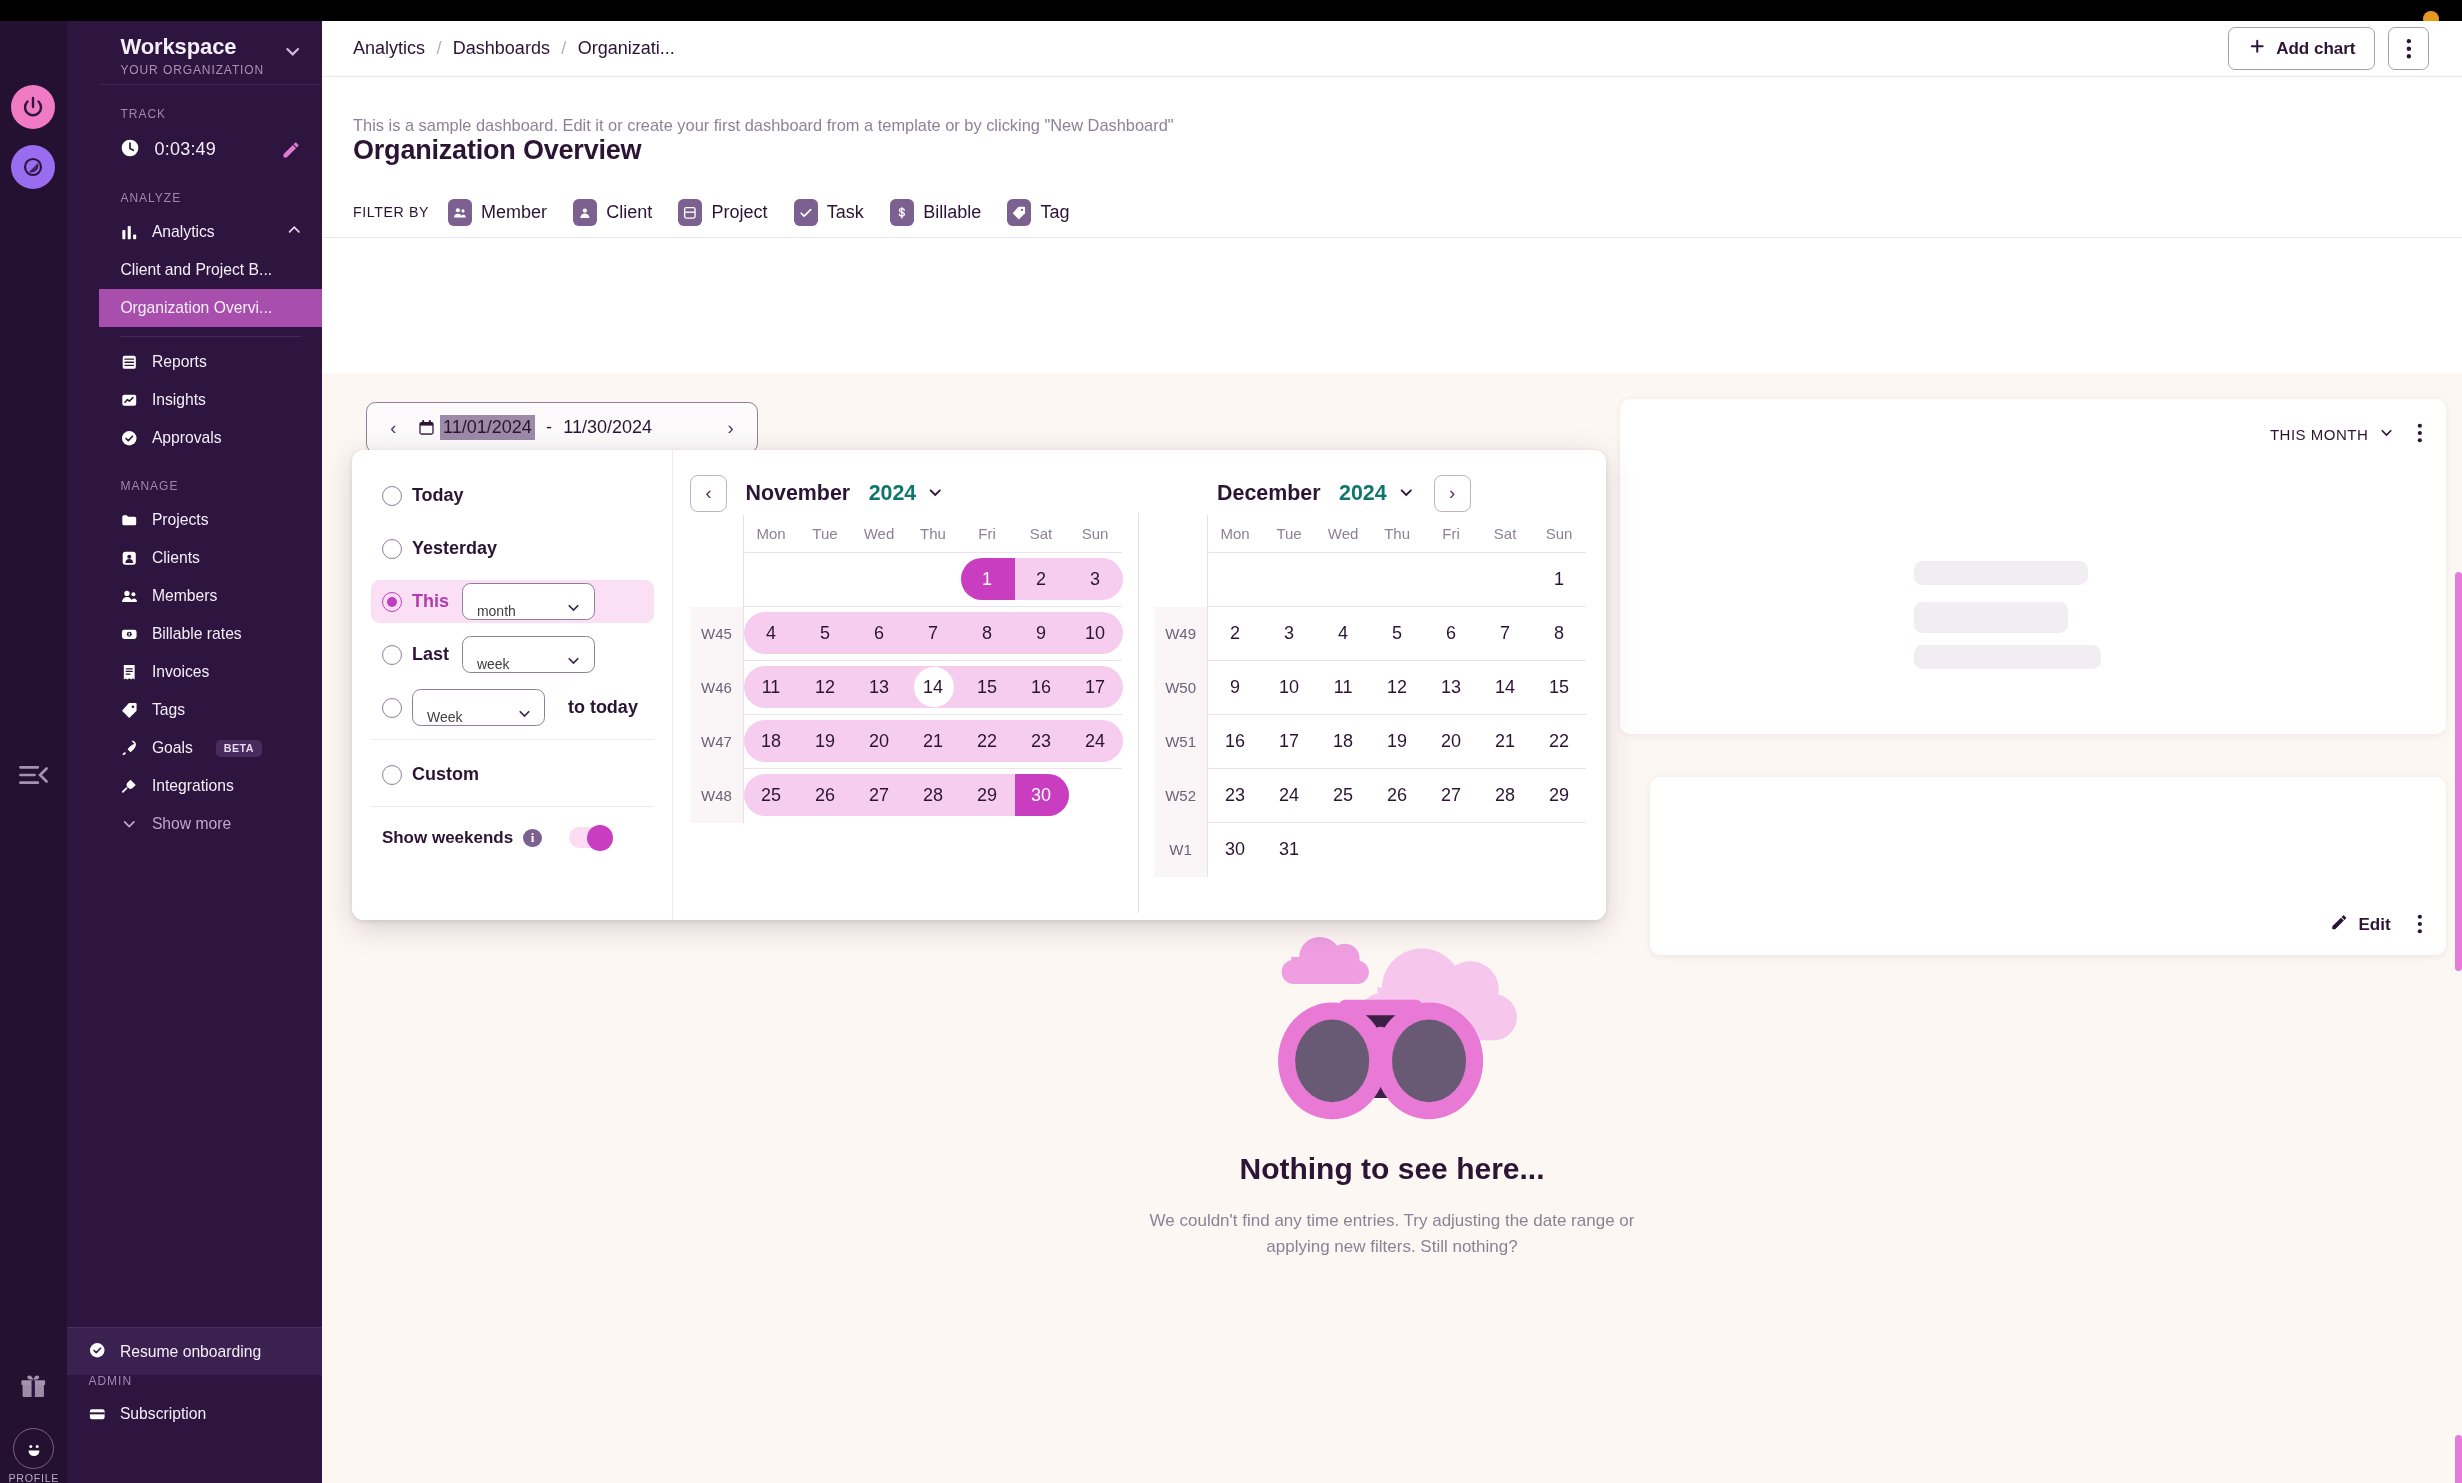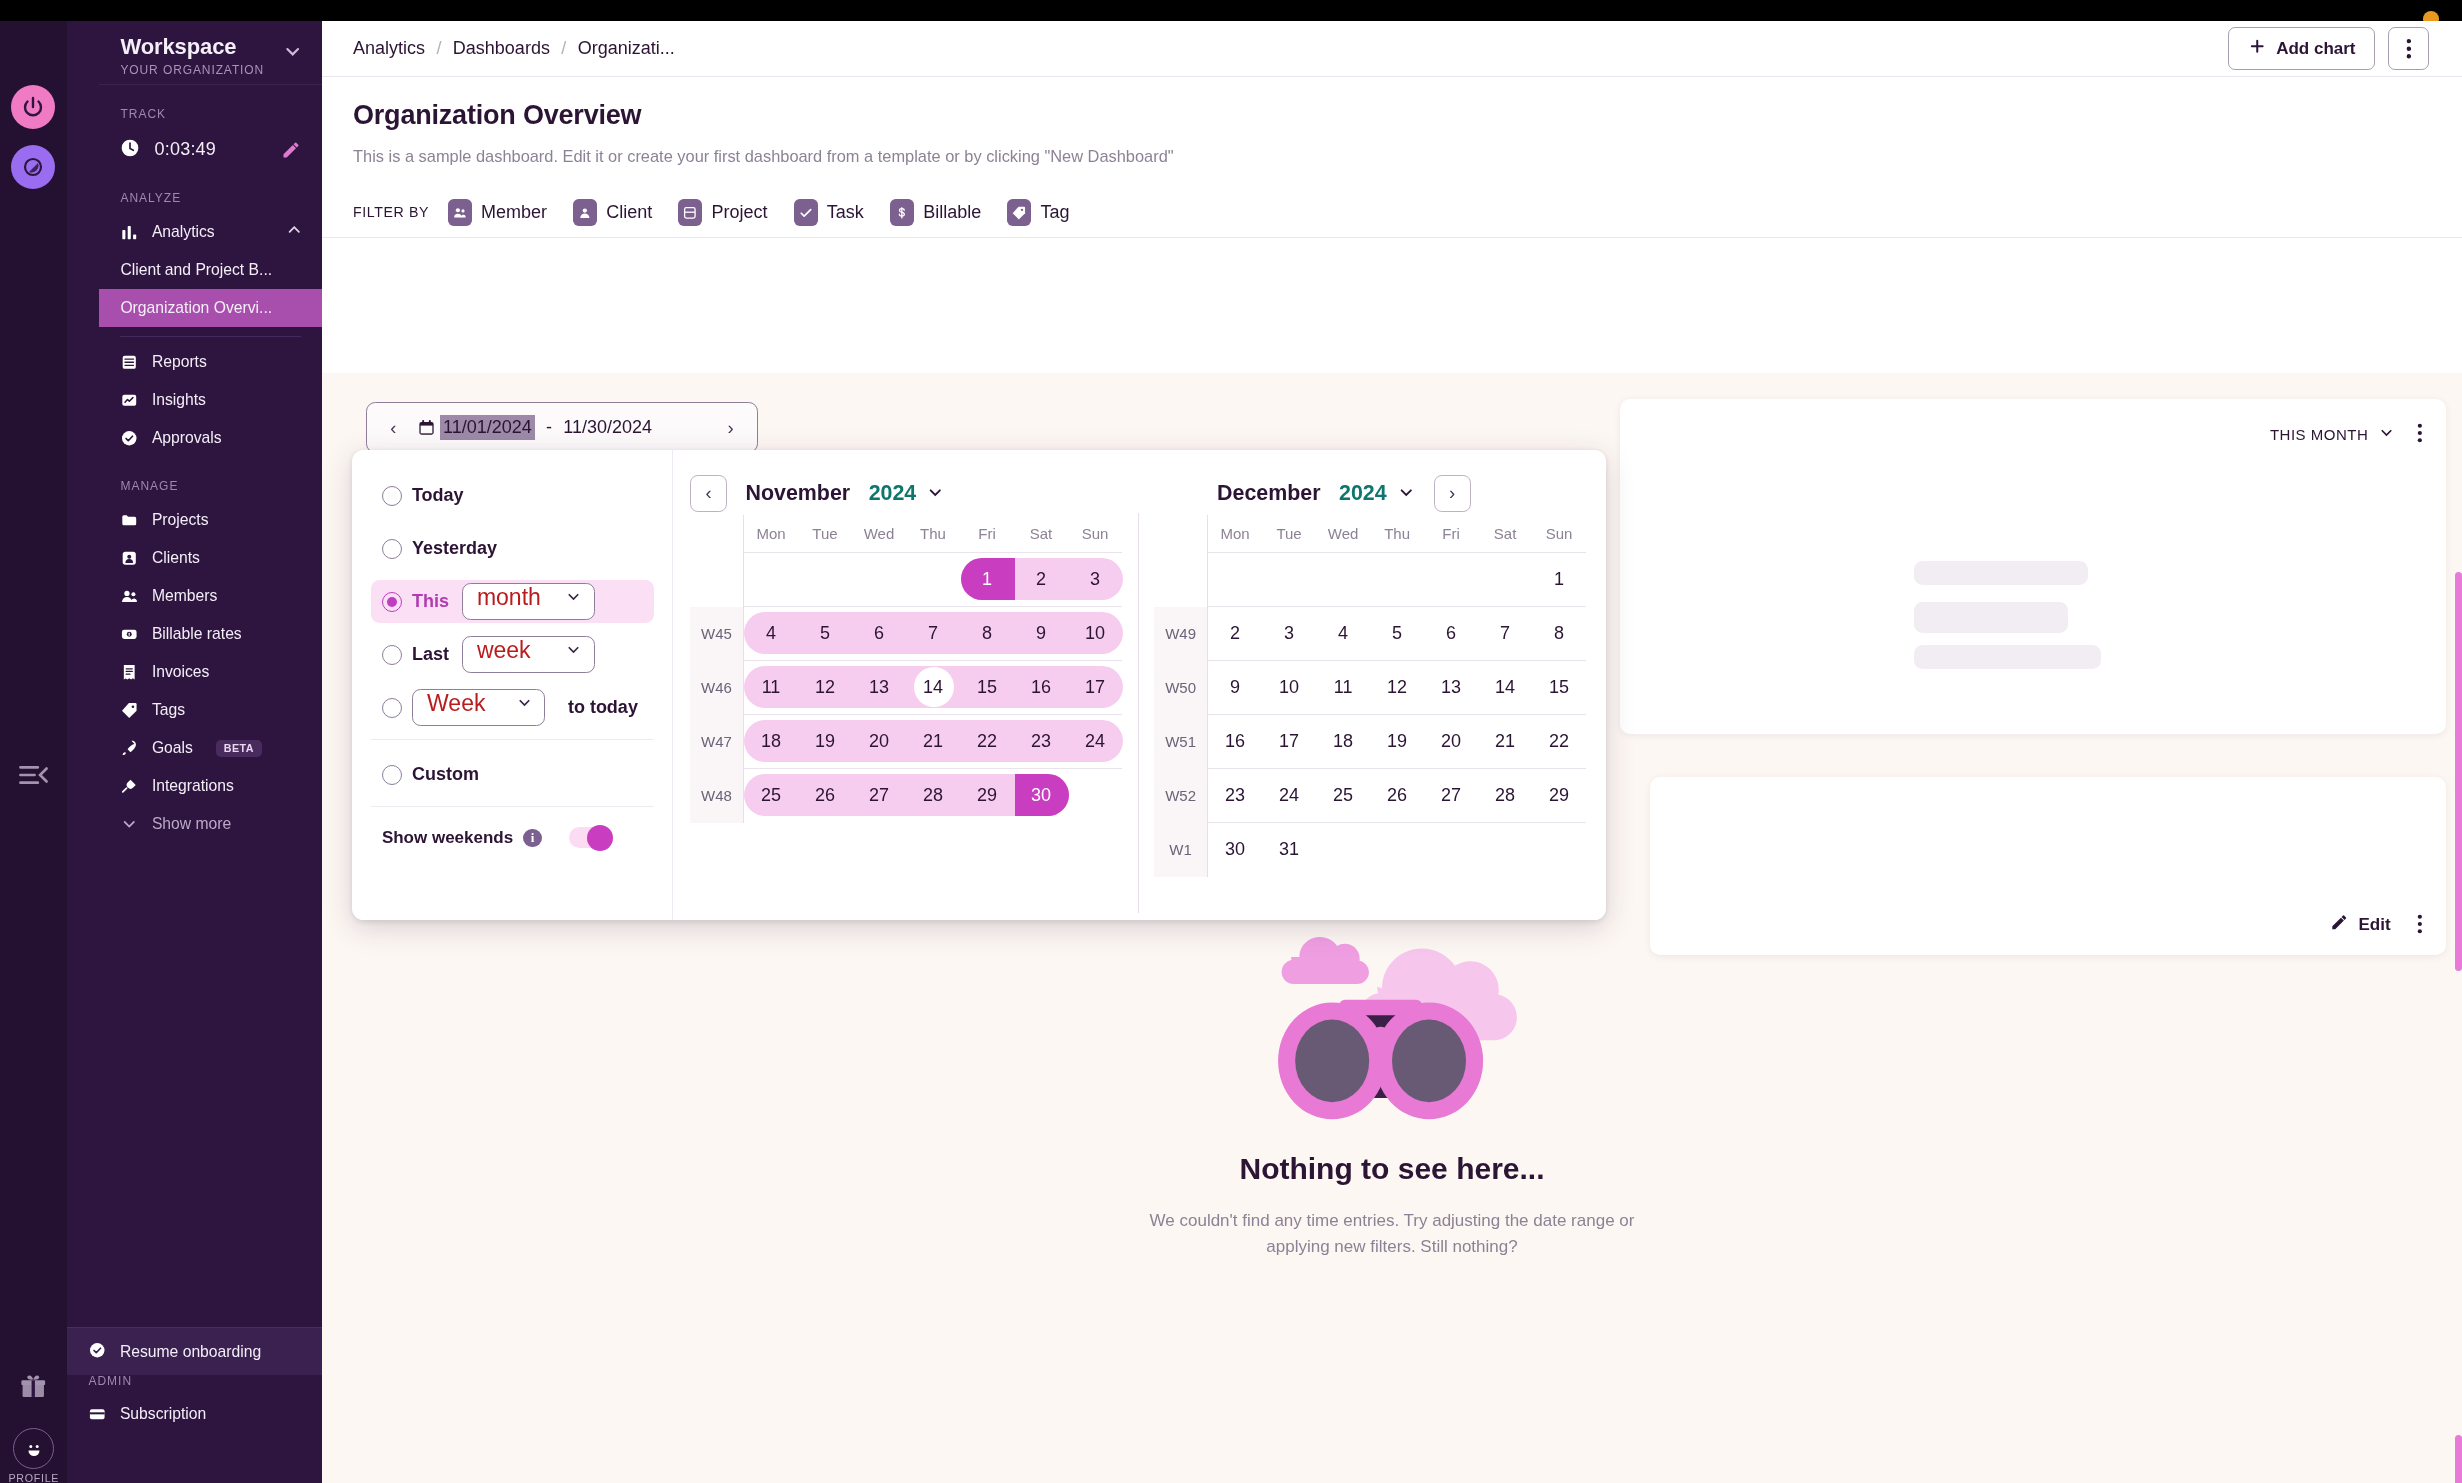--- a/index.html
+++ b/index.html
@@ -208,23 +208,23 @@
   .opt-row.selected .opt-label { color: #b03cb0; font-weight: 700; }
   .radio { width: 20px; height: 20px; border-radius: 50%;
     border: 1.4px solid #8e7e99; flex: 0 0 20px;
     display: flex; align-items: center; justify-content: center; }
   .radio.on { border-color: #c03cc0; }
   .radio.on::after { content: ""; width: 10px; height: 10px;
     border-radius: 50%; background: #c03cc0; }
   .opt-label { color: #2b1434; font-weight: 700; }
   .sel-box {
     border: 1.1px solid #8e7e99; border-radius: 8.5px; background: #fff;
-    height: 37px; display: flex; align-items: flex-start;
-    padding: 0 11.4px 0 14.2px; font-size: 23px; cursor: pointer;
-    justify-content: space-between; color: #b91c1c;
+    height: 37px; display: flex; align-items: flex-end;
+    padding: 0 11.4px 0 14.2px; font-size: 14px; cursor: pointer;
+    justify-content: space-between; color: #404040;
   }
   .sel-this { width: 133px; margin-left: 2.8px; }
   .sel-last { width: 133px; margin-left: 2.8px; }
   .sel-week { width: 133px; }
   .opt-suffix { font-size: 18px; font-weight: 700; color: #2b1434; margin-left: 13px; }
   .pick-hr { height: 0.7px; background: #efe9f2; margin: 7.1px 0 13px 0; }
   #weekends-row { display: flex; align-items: center; gap: 10px;
     padding-left: 11.4px; height: 36px; }
   #weekends-label { font-size: 17px; font-weight: 700; color: #2b1434; }
   #weekends-info { width: 18.5px; height: 18.5px; border-radius: 50%;
@@ -591,22 +591,22 @@
           <svg width="5.7" height="21.4" viewBox="0 0 6 22" fill="#2b1434">
               <circle cx="3" cy="3" r="2.3"></circle>
               <circle cx="3" cy="11" r="2.3"></circle>
               <circle cx="3" cy="19" r="2.3"></circle>
             </svg>
         </div>
       </div>
     </div>
 
     <div id="page-head">
+      <div id="page-desc">This is a sample dashboard. Edit it or create your first dashboard from a template or by clicking "New Dashboard"</div>
       <div id="page-title">Organization Overview</div>
-      <div id="page-desc">This is a sample dashboard. Edit it or create your first dashboard from a template or by clicking "New Dashboard"</div>
     </div>
 
     <div id="filter-bar">
       <span id="filter-label">FILTER BY</span>
 
       <div class="filter-chip">
         <span class="fic">
           <svg width="15.7" height="15.7" viewBox="0 0 24 24" fill="#ffffff">
               <circle cx="9" cy="8" r="3.2"></circle>
               <path d="M3.2 19a5.8 5.8 0 0 1 11.6 0z"></path>

